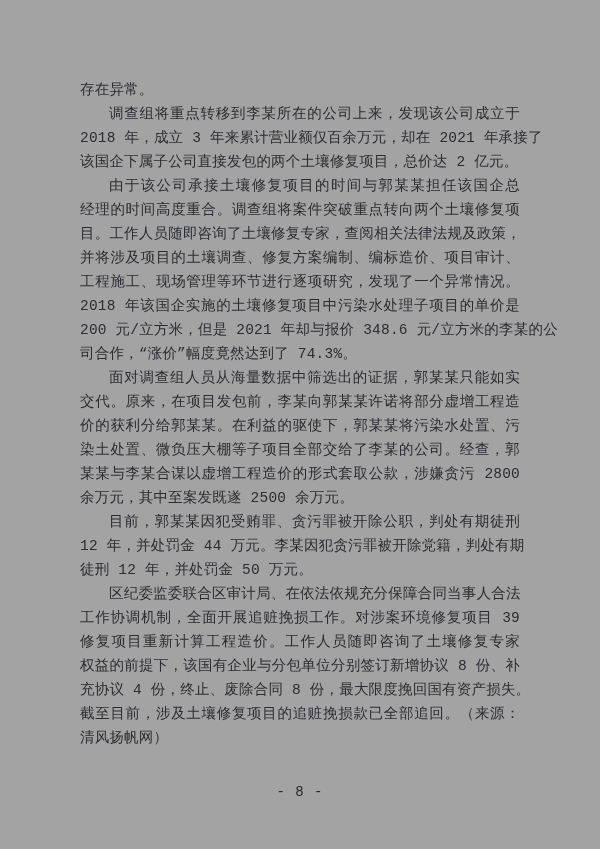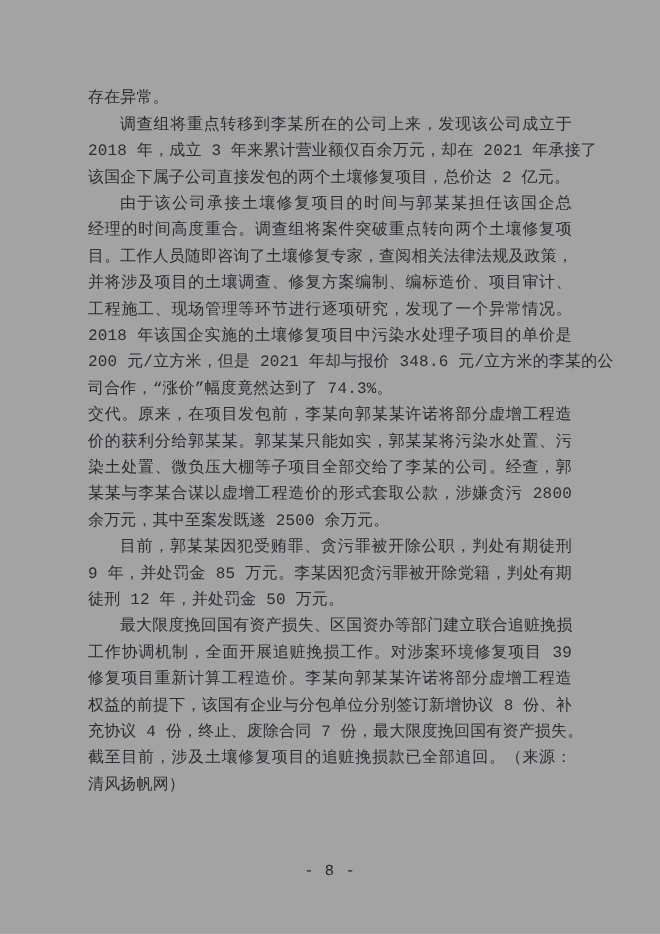--- a/index.html
+++ b/index.html
@@ -69,35 +69,36 @@
         <div class="line fill indent">由于该公司承接土壤修复项目的时间与郭某某担任该国企总</div>
         <div class="line fill">经理的时间高度重合。调查组将案件突破重点转向两个土壤修复项</div>
         <div class="line fill">目。工作人员随即咨询了土壤修复专家，查阅相关法律法规及政策，</div>
         <div class="line fill">并将涉及项目的土壤调查、修复方案编制、编标造价、项目审计、</div>
         <div class="line fill">工程施工、现场管理等环节进行逐项研究，发现了一个异常情况。</div>
         <div class="line fill">2018 年该国企实施的土壤修复项目中污染水处理子项目的单价是</div>
         <div class="line fill">200 元/立方米，但是 2021 年却与报价 348.6 元/立方米的李某的公</div>
         <div class="line">司合作，“涨价”幅度竟然达到了 74.3%。</div>
       </div>
       <div class="paragraph">
+        <div class="line fill indent">面对调查组人员从海量数据中筛选出的证据，郭某某只能如实</div>
         <div class="line fill">交代。原来，在项目发包前，李某向郭某某许诺将部分虚增工程造</div>
-        <div class="line fill">价的获利分给郭某某。郭某某只能如实，郭某某将污染水处置、污</div>
+        <div class="line fill">价的获利分给郭某某。在利益的驱使下，郭某某将污染水处置、污</div>
         <div class="line fill">染土处置、微负压大棚等子项目全部交给了李某的公司。经查，郭</div>
         <div class="line fill">某某与李某合谋以虚增工程造价的形式套取公款，涉嫌贪污 2800</div>
         <div class="line">余万元，其中至案发既遂 2500 余万元。</div>
       </div>
       <div class="paragraph">
         <div class="line fill indent">目前，郭某某因犯受贿罪、贪污罪被开除公职，判处有期徒刑</div>
-        <div class="line fill">9 年，并处罚金 85 万元。李某因犯贪污罪被开除党籍，判处有期</div>
+        <div class="line fill">12 年，并处罚金 44 万元。李某因犯贪污罪被开除党籍，判处有期</div>
         <div class="line">徒刑 12 年，并处罚金 50 万元。</div>
       </div>
       <div class="paragraph">
-        <div class="line fill indent">最大限度挽回国有资产损失、区国资办等部门建立联合追赃挽损</div>
+        <div class="line fill indent">区纪委监委联合区审计局、在依法依规充分保障合同当事人合法</div>
         <div class="line fill">工作协调机制，全面开展追赃挽损工作。对涉案环境修复项目 39</div>
-        <div class="line fill">修复项目重新计算工程造价。李某向郭某某许诺将部分虚增工程造</div>
+        <div class="line fill">修复项目重新计算工程造价。工作人员随即咨询了土壤修复专家</div>
         <div class="line fill">权益的前提下，该国有企业与分包单位分别签订新增协议 8 份、补</div>
-        <div class="line fill">充协议 4 份，终止、废除合同 7 份，最大限度挽回国有资产损失。</div>
+        <div class="line fill">充协议 4 份，终止、废除合同 8 份，最大限度挽回国有资产损失。</div>
         <div class="line fill">截至目前，涉及土壤修复项目的追赃挽损款已全部追回。（来源：</div>
         <div class="line">清风扬帆网）</div>
       </div>
     </div>
   <div class="page-number">- 8 -</div>
 </div>
 
 </body></html>

